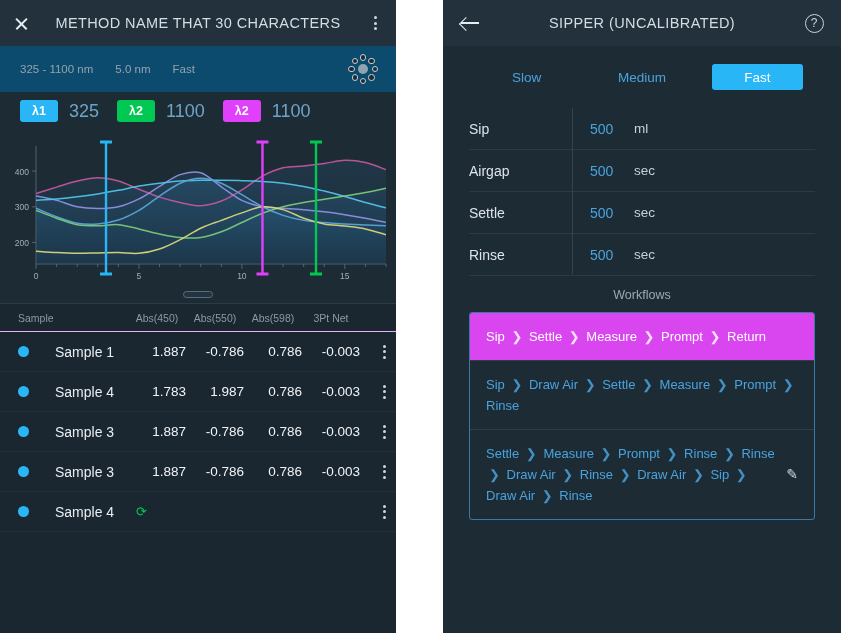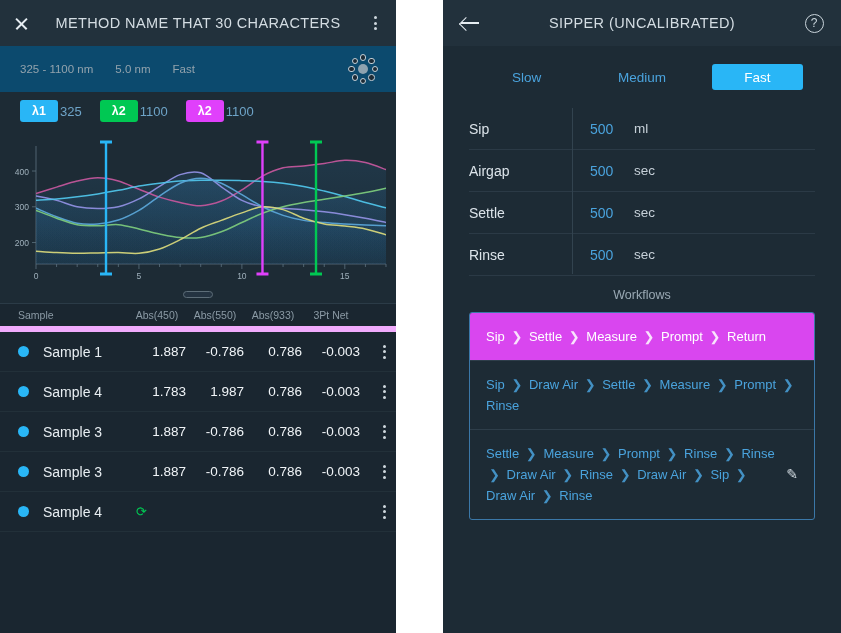--- a/index.html
+++ b/index.html
@@ -65,21 +65,21 @@
     flex: 0 0 38px; display: flex; align-items: center;
     padding: 0 20px; gap: 0;
   }
   .lam-group { display: flex; align-items: center; margin-right: 18px; }
   .lam-chip {
     min-width: 38px; height: 22px; border-radius: 3px;
     display: flex; align-items: center; justify-content: center;
     color: #fff; font-size: 12.5px; font-weight: bold;
     padding: 0 7px;
   }
-  .lam-val { color: #6ea4c8; font-size: 13px; margin-left: 2px; }
+  .lam-val { color: #6ea4c8; font-size: 18px; margin-left: 11px; }
 
   
   .chart-wrap {
     flex: 0 0 152px; position: relative; margin: 8px 0 0 0;
     background: #1d2b35;
   }
   .chart-svg { display: block; width: 396px; height: 152px; }
 
   .handle-row {
     flex: 0 0 14px; position: relative; background: #1d2b35;
@@ -89,35 +89,35 @@
     position: absolute; left: 50%; transform: translateX(-50%); top: 1px;
     width: 30px; height: 7px; border-radius: 4px;
     border: 1.5px solid #5d6d78; background: #243341;
   }
 
   .tbl { flex: 1; background: #1a2630; overflow: hidden; }
   .tbl-head {
     display: flex; align-items: center; height: 28px;
     padding: 0 10px 0 18px;
     color: #8b9aa5; font-size: 10.5px;
-    border-bottom: 6px solid #f0abfc;
+    border-bottom: 1px solid #f0abfc;
   }
   .th-sample { flex: 1; }
   .th-num { width: 58px; text-align: center; }
   .th-pad { width: 26px; }
   .trow {
     display: flex; align-items: center; height: 40px;
     padding: 0 10px 0 18px;
     border-bottom: 1px solid #223039;
   }
   .row-dot {
     width: 11px; height: 11px; border-radius: 50%;
     background: #29b6f6; flex: 0 0 11px; margin-right: 14px;
   }
-  .row-name { flex: 1; color: #e8eef2; font-size: 14px; }
+  .row-name { flex: 1; color: #e8eef2; font-size: 14px; margin-left: 12px; }
   .row-num { width: 58px; text-align: right; color: #f0f4f7; font-size: 13.5px; }
   .row-kebab { width: 26px; display: flex; justify-content: flex-end; }
   .sync-icon { color: #00c853; font-size: 13px; width: 58px; text-align: left; padding-left: 8px; }
   .blank-num { width: 58px; }
 
   .progress-bar {
     flex: 0 0 53px; position: relative;
     background: #00ac00; overflow: hidden;
     display: flex; align-items: center; justify-content: center;
   }
@@ -333,21 +333,21 @@
 
     <div class="handle-row">
       <div class="handle-bar"></div>
     </div>
 
     <div class="tbl">
       <div class="tbl-head">
         <div class="th-sample">Sample</div>
         <div class="th-num">Abs(450)</div>
         <div class="th-num">Abs(550)</div>
-        <div class="th-num">Abs(933)</div>
+        <div class="th-num">Abs(598)</div>
         <div class="th-num">3Pt Net</div>
         <div class="th-pad"></div>
       </div>
       <div id="rows">
           <div class="trow">
             <div class="row-dot"></div>
             <div class="row-name">Sample 1</div>
             <div class="row-num">1.887</div>
             <div class="row-num">-0.786</div>
             <div class="row-num">0.786</div>

